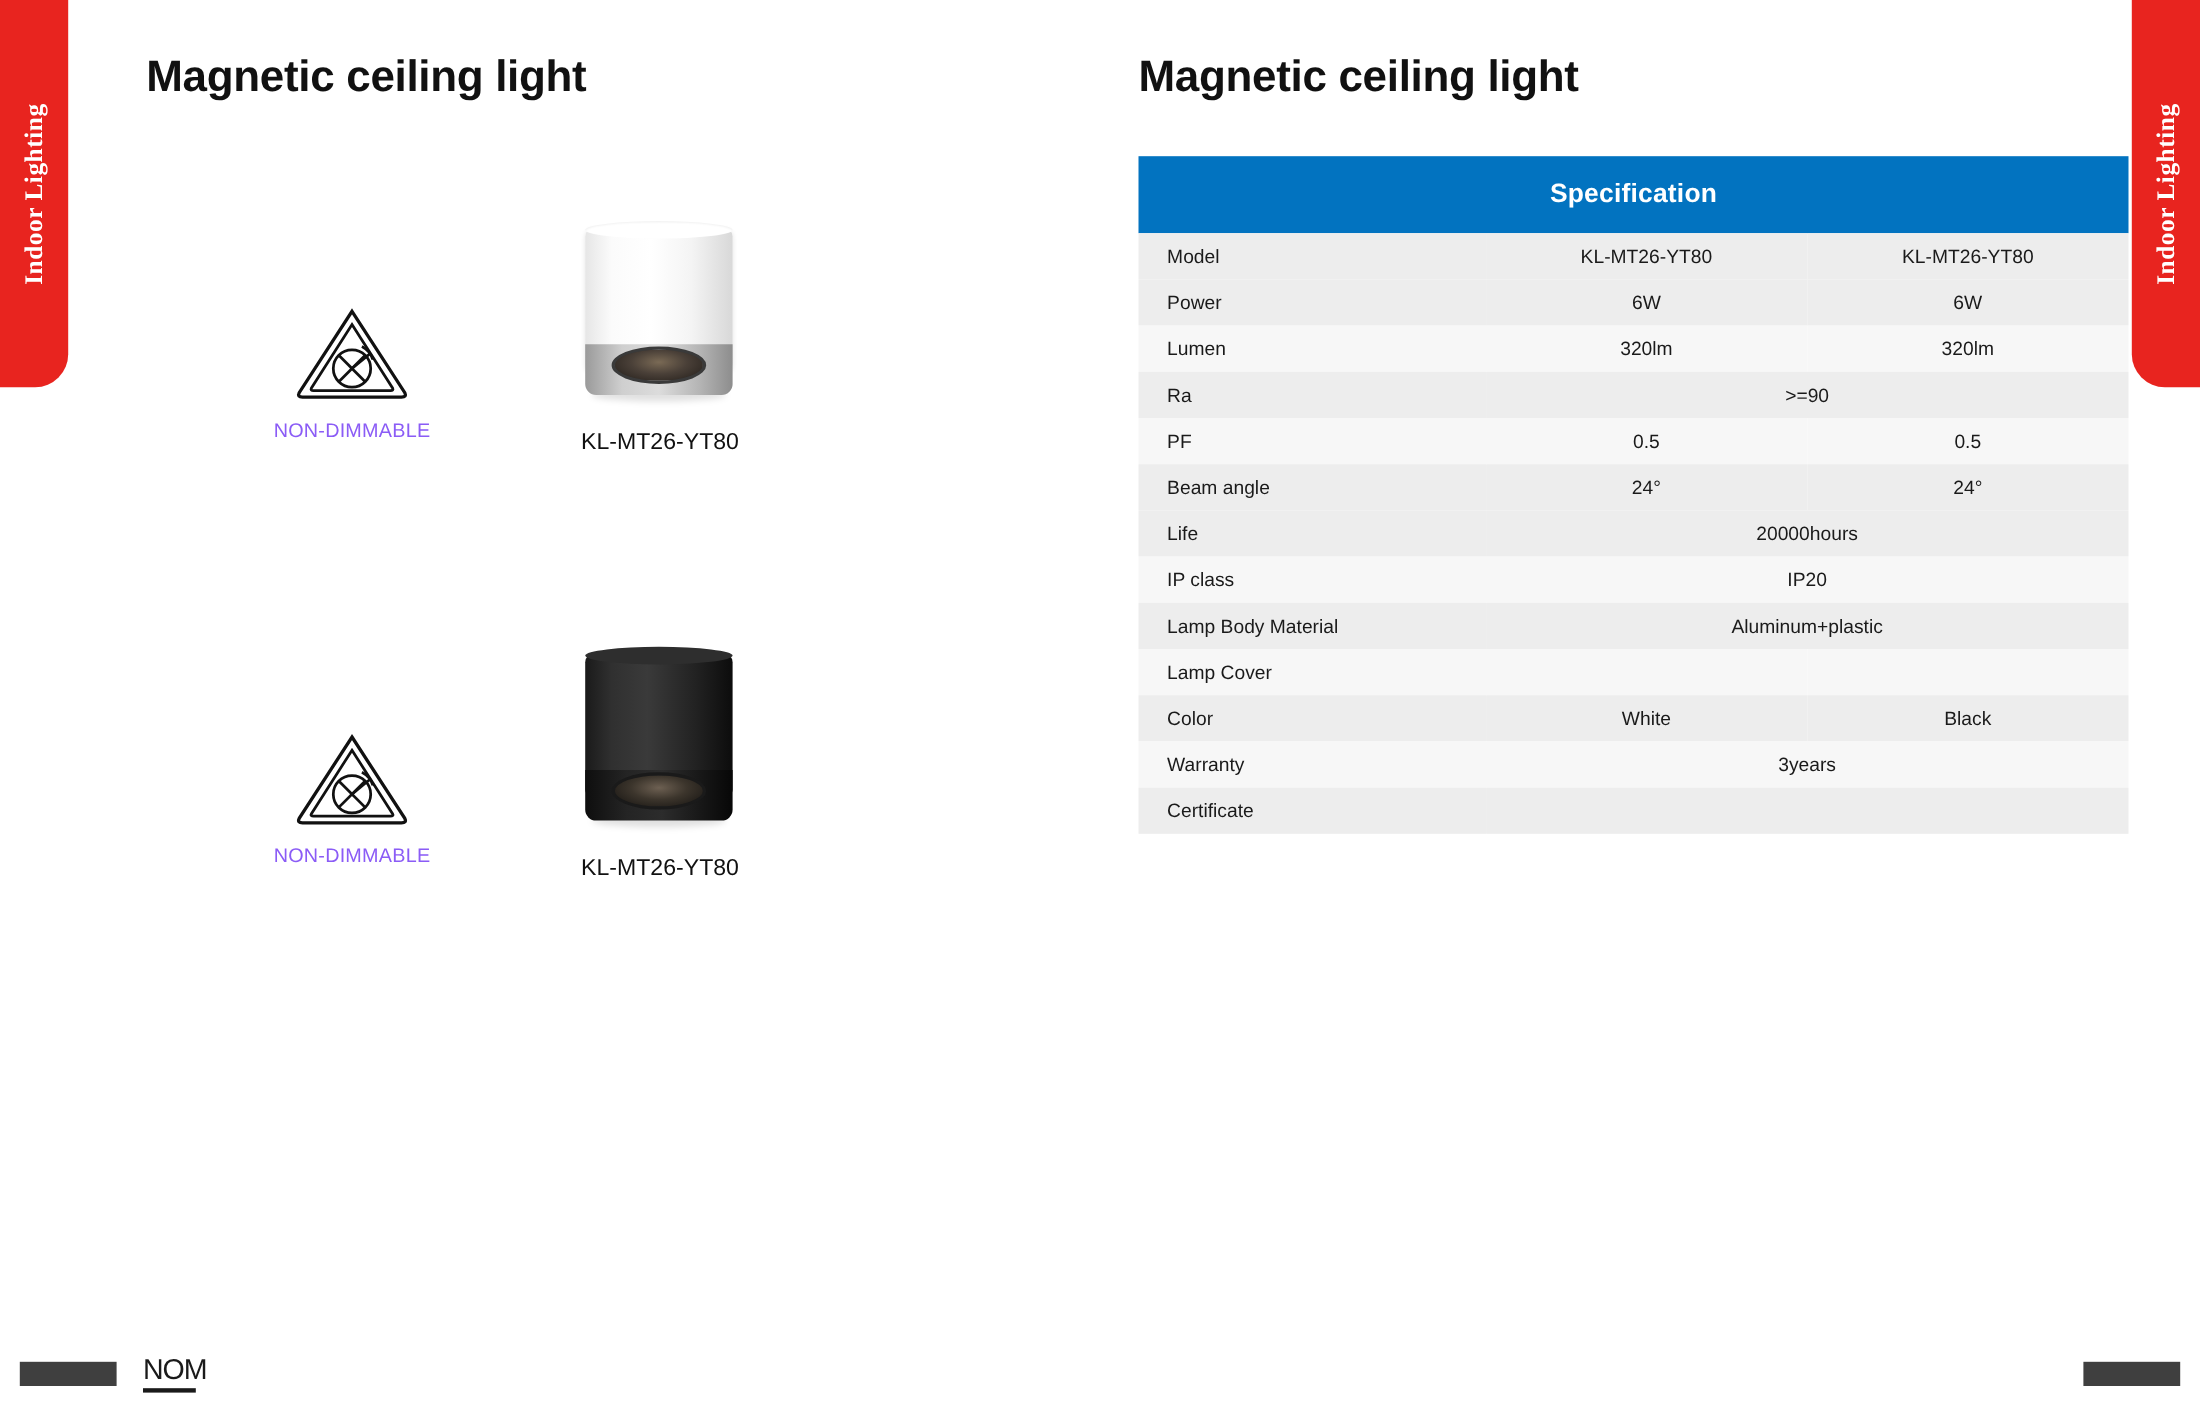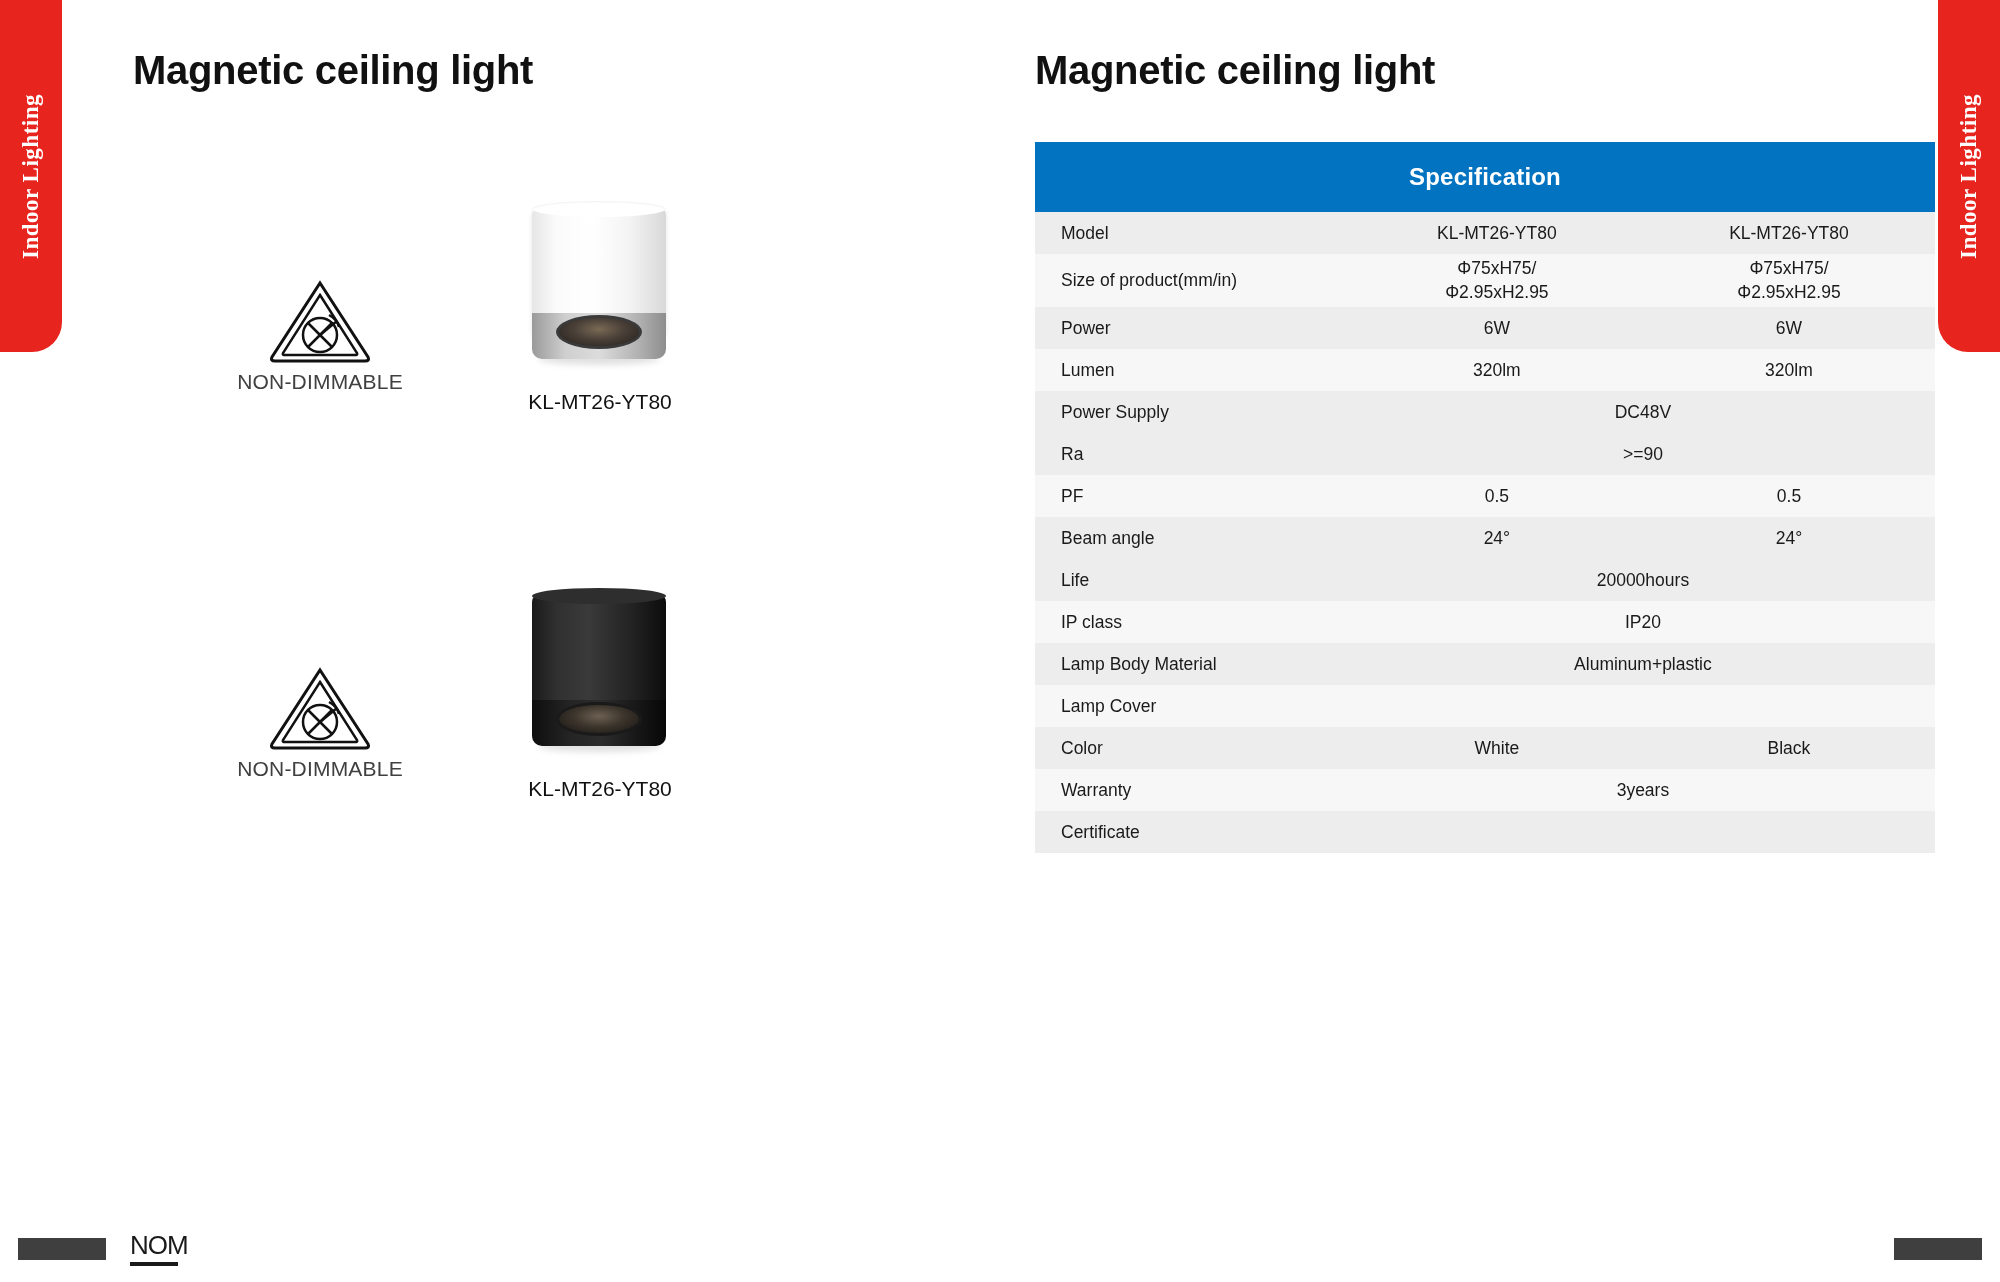--- a/index.html
+++ b/index.html
@@ -79,23 +79,23 @@
     top: 80px;
     width: 240px;
     text-align: center;
   }
   .nondim-icon {
     width: 110px;
     height: 90px;
     margin: 0 auto;
   }
   .nondim-label {
-    margin-top: 5px;
-    font-size: 21px;
-    color: #404040;
+    margin-top: 16px;
+    font-size: 18px;
+    color: #8b5cf6;
     letter-spacing: 0.2px;
   }
 
   .lamp-wrap {
     position: absolute;
     left: 285px;
     top: 0;
     width: 230px;
     text-align: center;
   }
@@ -326,38 +326,29 @@
     <tr>
       <th class="spec-header" colspan="3">Specification</th>
     </tr>
   </thead>
   <tbody id="spec-body">
       <tr class="odd">
         <td class="label">Model</td>
         <td class="val">KL-MT26-YT80</td>
         <td class="val">KL-MT26-YT80</td>
       </tr>
-      <tr class="even">
-        <td class="label">Size of product(mm/in)</td>
-        <td class="val two-line">Φ75xH75/<br>Φ2.95xH2.95</td>
-        <td class="val two-line">Φ75xH75/<br>Φ2.95xH2.95</td>
-      </tr>
       <tr class="odd">
         <td class="label">Power</td>
         <td class="val">6W</td>
         <td class="val">6W</td>
       </tr>
       <tr class="even">
         <td class="label">Lumen</td>
         <td class="val">320lm</td>
         <td class="val">320lm</td>
-      </tr>
-      <tr class="odd">
-        <td class="label">Power Supply</td>
-        <td class="val span2" colspan="2">DC48V</td>
       </tr>
       <tr class="odd">
         <td class="label">Ra</td>
         <td class="val span2" colspan="2">&gt;=90</td>
       </tr>
       <tr class="even">
         <td class="label">PF</td>
         <td class="val">0.5</td>
         <td class="val">0.5</td>
       </tr>

